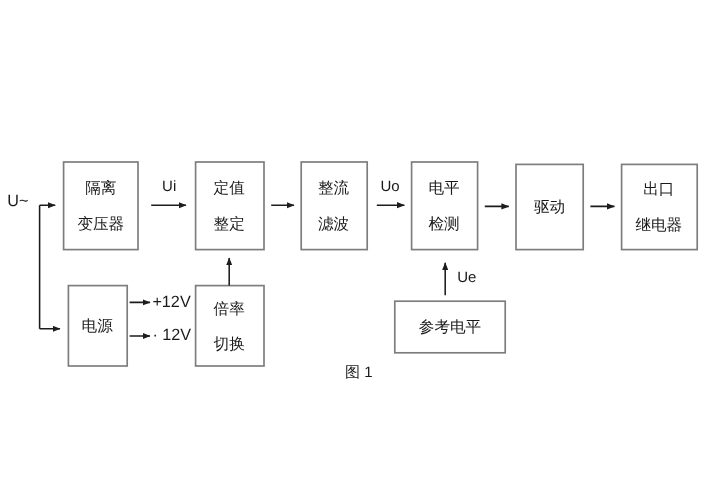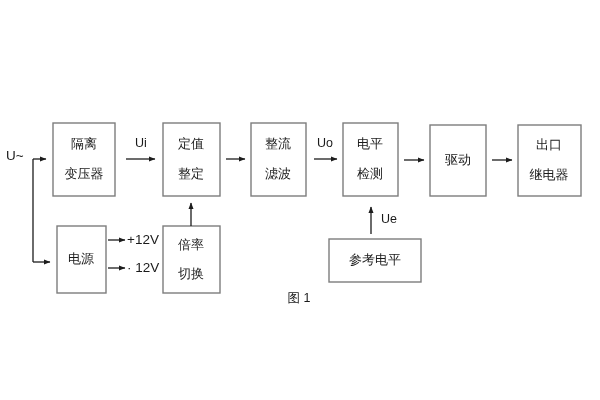--- a/index.html
+++ b/index.html
@@ -7,20 +7,21 @@
     padding: 0;
     background: #ffffff;
   }
   #canvas {
     position: relative;
     width: 600px;
     height: 369px;
     background: #ffffff;
     font-family: "Liberation Sans", "DejaVu Sans", sans-serif;
     overflow: hidden;
+    margin-top: 12px;
   }
   #diagram-svg {
     position: absolute;
     left: 0;
     top: 0;
     width: 600px;
     height: 400px;
   }
   .blk-rect {
     fill: #ffffff;

